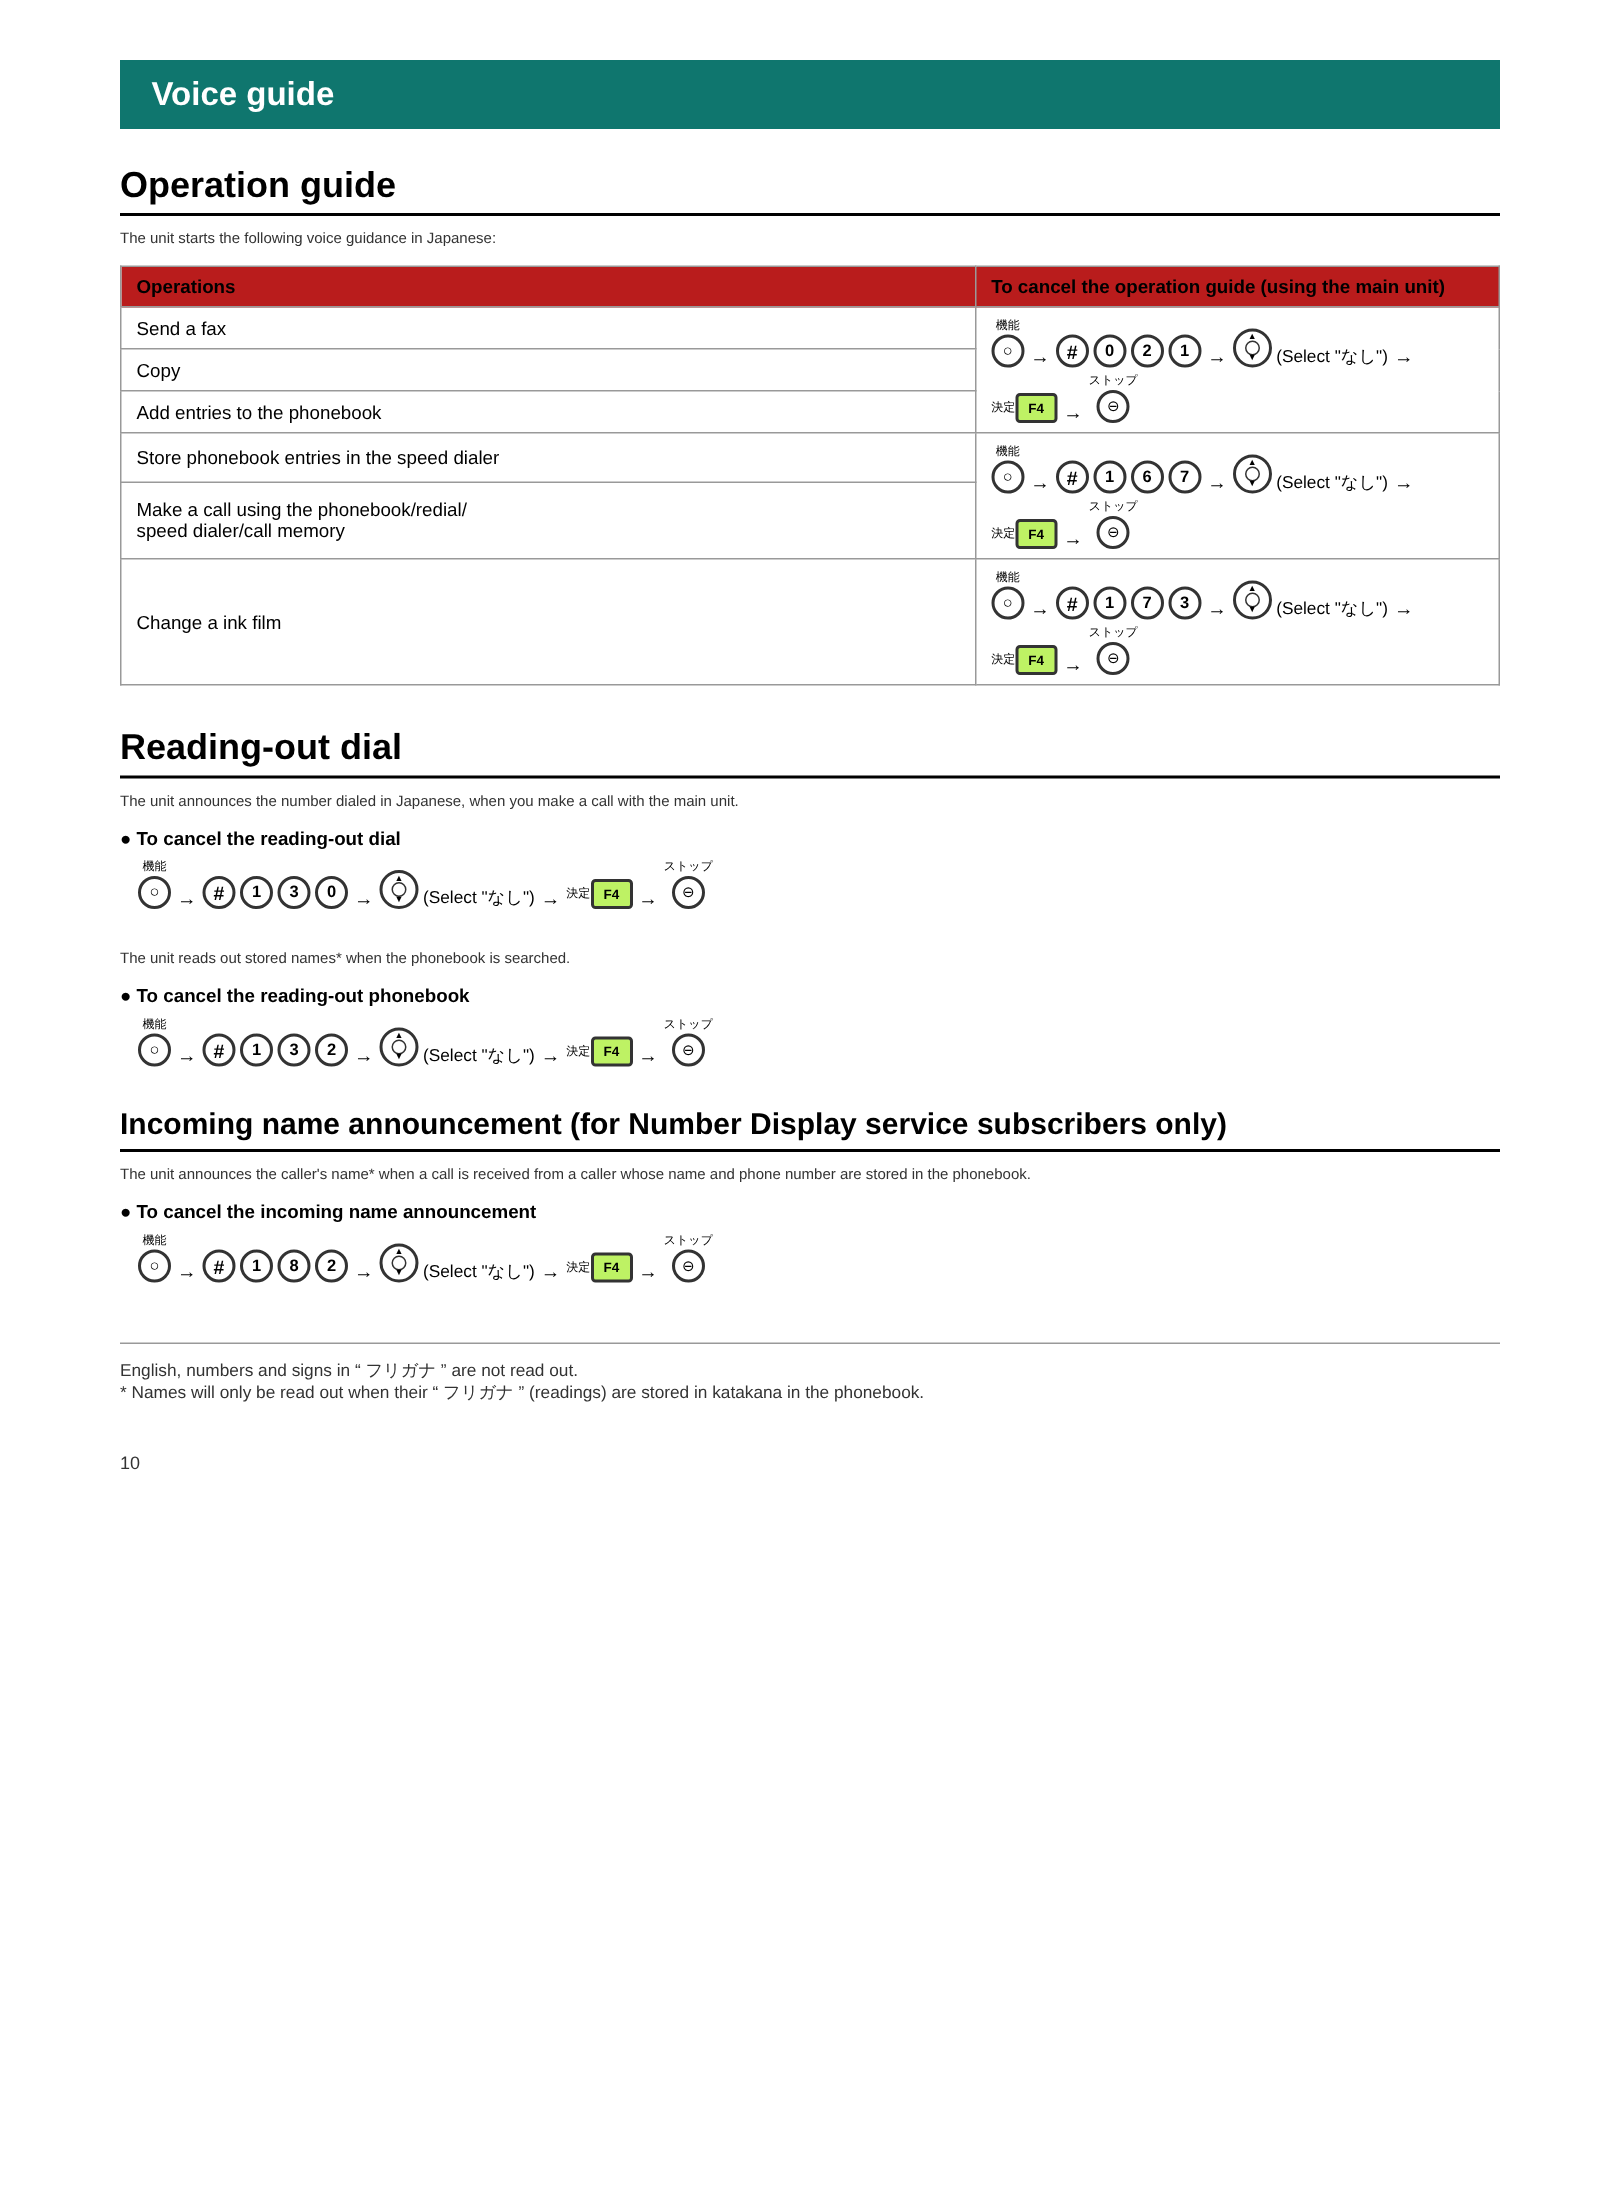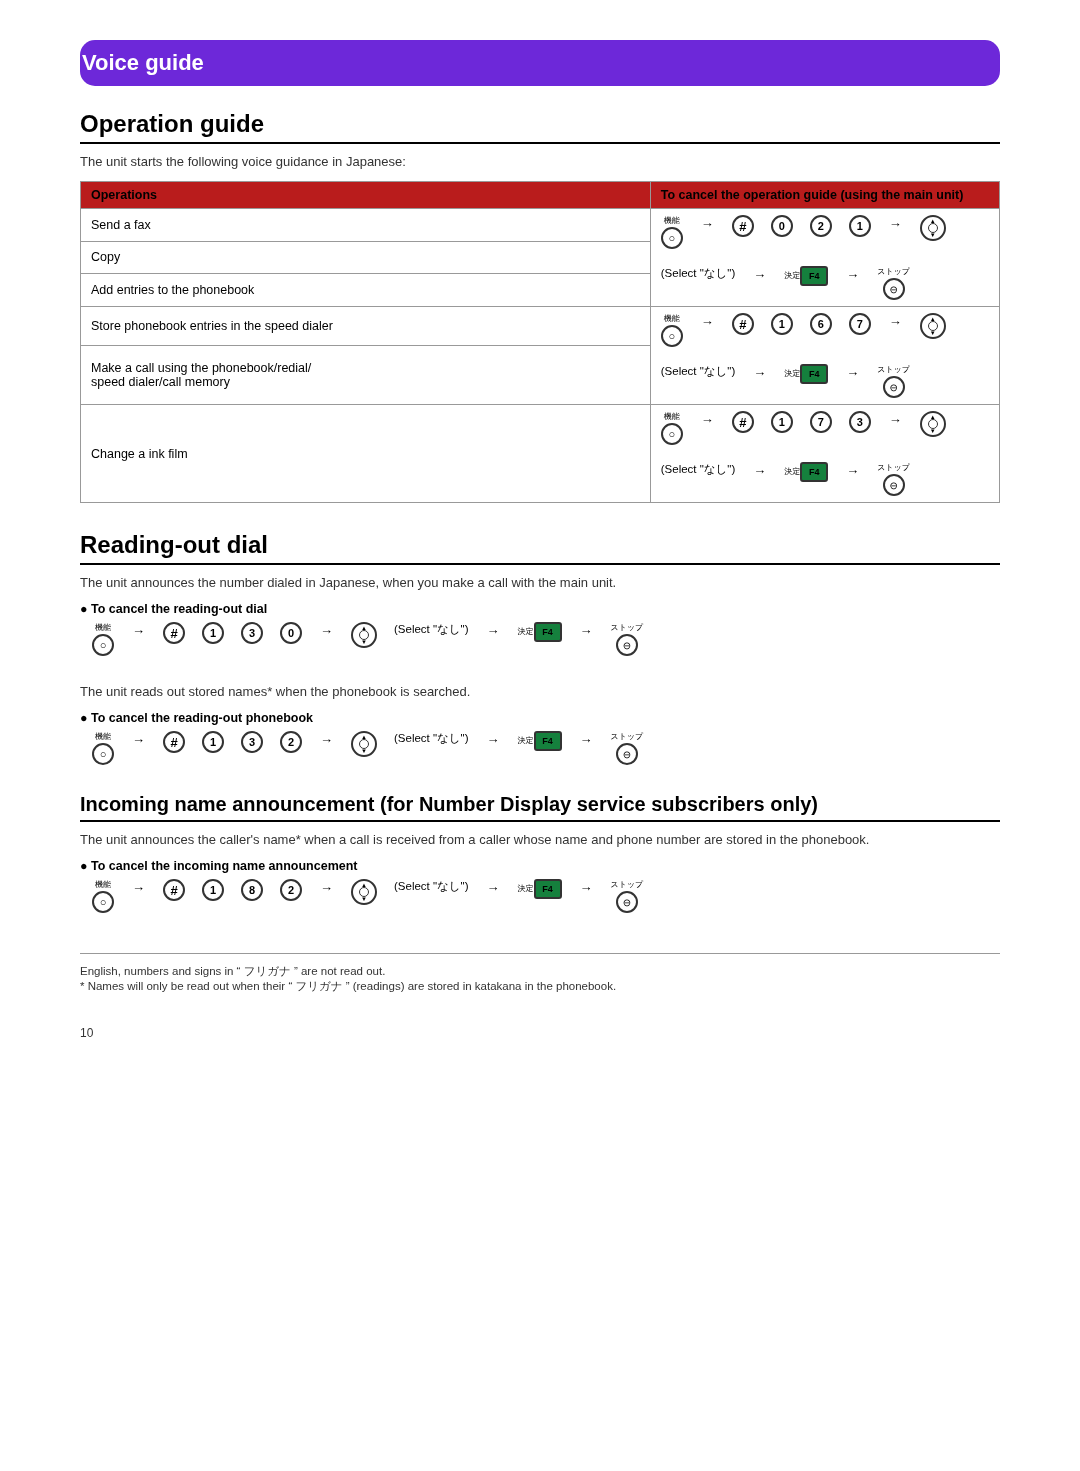--- a/index.html
+++ b/index.html
@@ -8,40 +8,39 @@
       font-size: 13px;
       background: #fff;
       color: #000;
       width: 1080px;
       min-height: 1471px;
       padding: 40px 80px 60px 80px;
     }
 
     
     .voice-guide-header {
-      background: #6d28d9;
+      background: #0f766e;
       color: #fff;
       font-size: 22px;
       font-weight: bold;
-      padding: 10px 2px;
+      padding: 10px 21px;
       margin-bottom: 24px;
-      border-radius: 15px;
     }
 
     
     .section-title {
       font-size: 24px;
       font-weight: bold;
       border-bottom: 2px solid #000;
       padding-bottom: 4px;
       margin-bottom: 10px;
     }
 
     .section-subtitle {
-      font-size: 13px;
+      font-size: 10px;
       margin-bottom: 12px;
       color: #333;
     }
 
     
     .op-table {
       width: 100%;
       border-collapse: collapse;
       margin-bottom: 28px;
       font-size: 12.5px;
@@ -61,23 +60,23 @@
     .op-table td:first-child {
       width: 38%;
     }
     .op-table td:last-child {
       width: 62%;
     }
 
     
     .btn-seq {
       display: flex;
-      align-items: flex-start;
+      align-items: flex-end;
       flex-wrap: wrap;
-      gap: 17px;
+      gap: 3px;
       font-size: 12px;
     }
     .btn-circle {
       display: inline-flex;
       align-items: center;
       justify-content: center;
       width: 22px;
       height: 22px;
       border-radius: 50%;
       border: 2px solid #333;
@@ -132,21 +131,21 @@
     }
     .btn-f4 {
       display: inline-flex;
       align-items: center;
       justify-content: center;
       width: 28px;
       height: 20px;
       border: 2px solid #333;
       font-size: 9px;
       font-weight: bold;
-      background: #15803d;
+      background: #bef264;
       border-radius: 3px;
     }
     .btn-stop {
       display: inline-flex;
       align-items: center;
       justify-content: center;
       width: 22px;
       height: 22px;
       border-radius: 50%;
       border: 2px solid #333;

